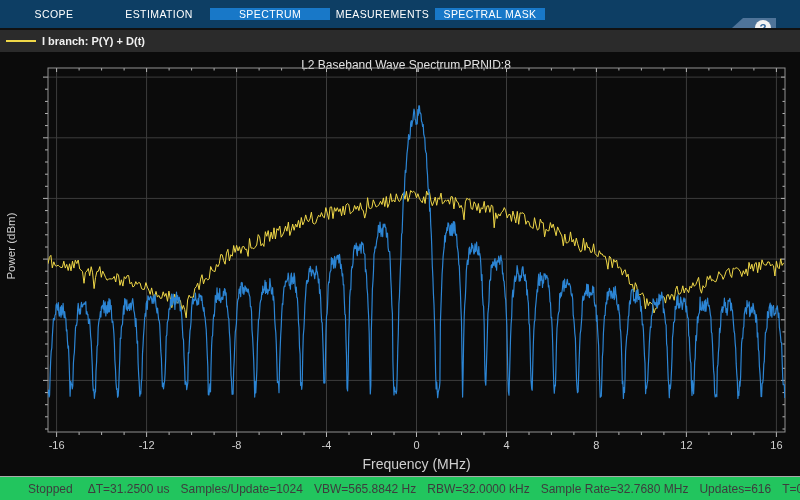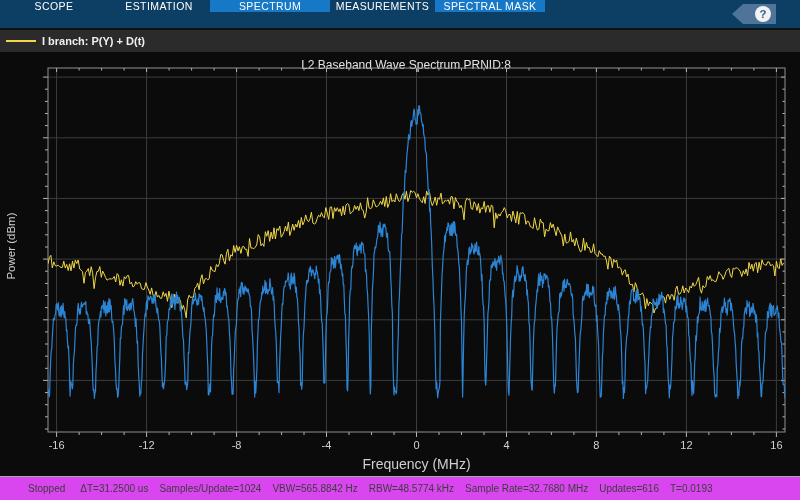--- a/index.html
+++ b/index.html
@@ -2,21 +2,21 @@
 <html><head>
 <meta charset="utf-8">
 <style>
   * { margin:0; padding:0; box-sizing:border-box; }
   html,body { width:800px; height:500px; background:#000; overflow:hidden;
               font-family:"Liberation Sans", sans-serif; }
   .window { position:relative; width:800px; height:500px; background:#0b0b0b; }
 
   
   .tabbar { position:absolute; top:0; left:0; width:800px; height:28px;
-            display:flex; align-items:flex-start; background:#0d3e64; }
+            display:flex; align-items:center; background:#0d3e64; }
   .tab { display:flex; align-items:center; justify-content:center;
          color:#fff; font-size:10.5px; letter-spacing:.4px; white-space:nowrap;
          cursor:default; flex:0 0 auto; }
   .tab.dark { background:#0d3e64; }
   .tab.lit  { background:#1878c8; }
   .tabbar .filler { flex:1 1 auto; background:#0d3e64; position:relative; }
   .help-chip { position:absolute; right:24px; top:4px; width:44px; height:20px;
                background:#4f7499; display:flex; align-items:center; justify-content:flex-end;
                padding-right:5px; cursor:pointer;
                clip-path:polygon(0 50%, 11px 0, 100% 0, 100% 100%, 11px 100%); }
@@ -38,23 +38,23 @@
   .plot-title { position:absolute; top:6px; left:0; width:100%; text-align:center;
                 color:#e3e3e3; font-size:12px;padding-left:12px; }
   .xlabel { position:absolute; bottom:4px; left:48px; width:737px; text-align:center;
             color:#cfcfcf; font-size:14px; }
   .ylabel { position:absolute; left:-34px; top:188px; width:90px; text-align:center;
             color:#cfcfcf; font-size:11.5px; transform:rotate(-90deg); }
   #plot-svg { position:absolute; left:42px; top:10px; }
 
   
   .statusbar { position:absolute; bottom:0; left:0; width:800px; height:24px;
-               background:#d946ef; border-top:1px solid #ababab;
+               background:#22c55e; border-top:1px solid #ababab;
                display:flex; align-items:center; padding-left:28px;
-               color:#3d3d3d; font-size:10px; white-space:nowrap; overflow:hidden; }
+               color:#3d3d3d; font-size:12px; white-space:nowrap; overflow:hidden; }
   .statusbar span { margin-right:11px; }
 </style>
 </head>
 <body>
 
 <div class="window">
 
   <div class="tabbar">
     <div class="tab dark" style="width:108px">SCOPE</div>
     <div class="tab dark" style="width:102px">ESTIMATION</div>
@@ -106,19 +106,19 @@
       </svg>
     <div class="xlabel">Frequency (MHz)</div>
     <div class="ylabel">Power (dBm)</div>
   </div>
 
   <div class="statusbar">
     <span style="margin-right:15px">Stopped</span>
     <span>ΔT=31.2500 us</span>
     <span>Samples/Update=1024</span>
     <span>VBW=565.8842 Hz</span>
-    <span>RBW=48.5774 kHz</span>
+    <span>RBW=32.0000 kHz</span>
     <span>Sample Rate=32.7680 MHz</span>
     <span>Updates=616</span>
     <span>T=0.0193</span>
   </div>
 
 </div>
 
 </body></html>

